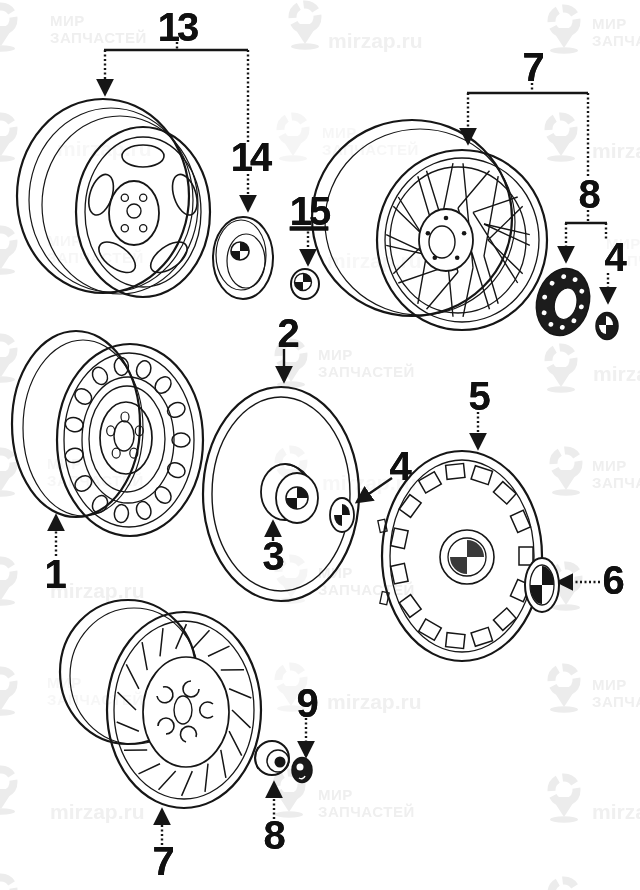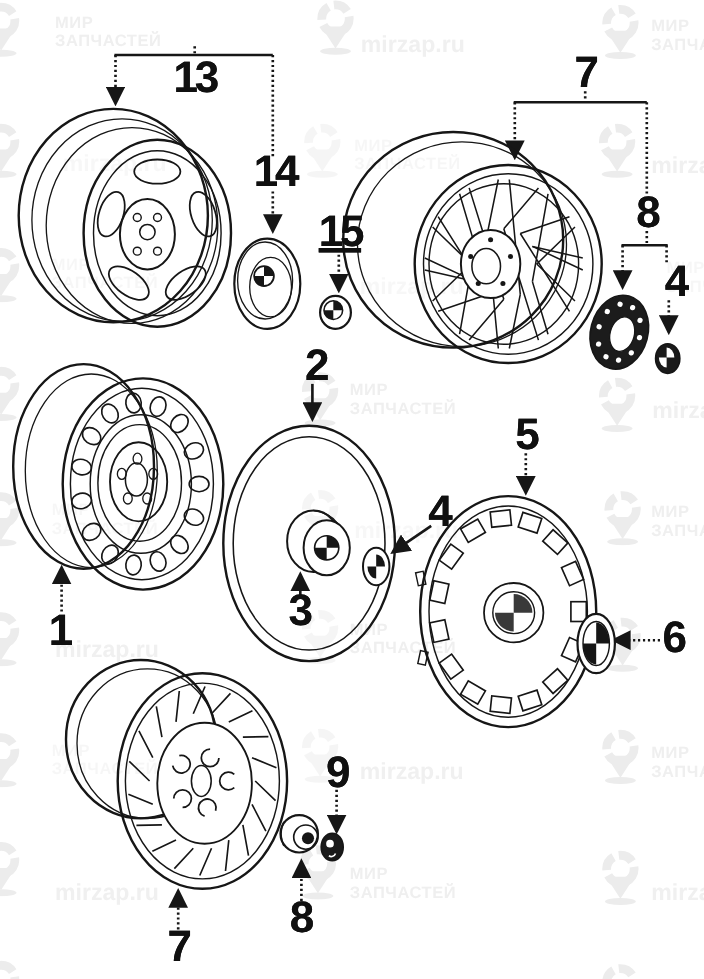--- a/index.html
+++ b/index.html
@@ -603,16 +603,16 @@
     <div class="callout" style="left: 272px; top: 556px;"><span>3</span></div>
     <div class="callout" style="left: 399px; top: 466px;"><span>4</span></div>
     <div class="callout" style="left: 478px; top: 396px;"><span>5</span></div>
     <div class="callout" style="left: 612px; top: 580px;"><span>6</span></div>
     <div class="callout" style="left: 162px; top: 861px;"><span>7</span></div>
     <div class="callout" style="left: 273px; top: 835px;"><span>8</span></div>
     <div class="callout" style="left: 306px; top: 703px;"><span>9</span></div>
     <div class="callout" style="left: 532px; top: 67px;"><span>7</span></div>
     <div class="callout" style="left: 588px; top: 194px;"><span>8</span></div>
     <div class="callout" style="left: 614px; top: 257px;"><span>4</span></div>
-    <div class="callout" style="left: 177px; top: 27px; margin-top: 44px;"><span>13</span></div>
+    <div class="callout" style="left: 177px; top: 27px;"><span>13</span></div>
     <div class="callout" style="left: 250px; top: 157px;"><span>14</span></div>
     <div class="callout" style="left: 309px; top: 211px; text-decoration: underline;"><span>15</span></div>
   </div>
 
 </body></html>

